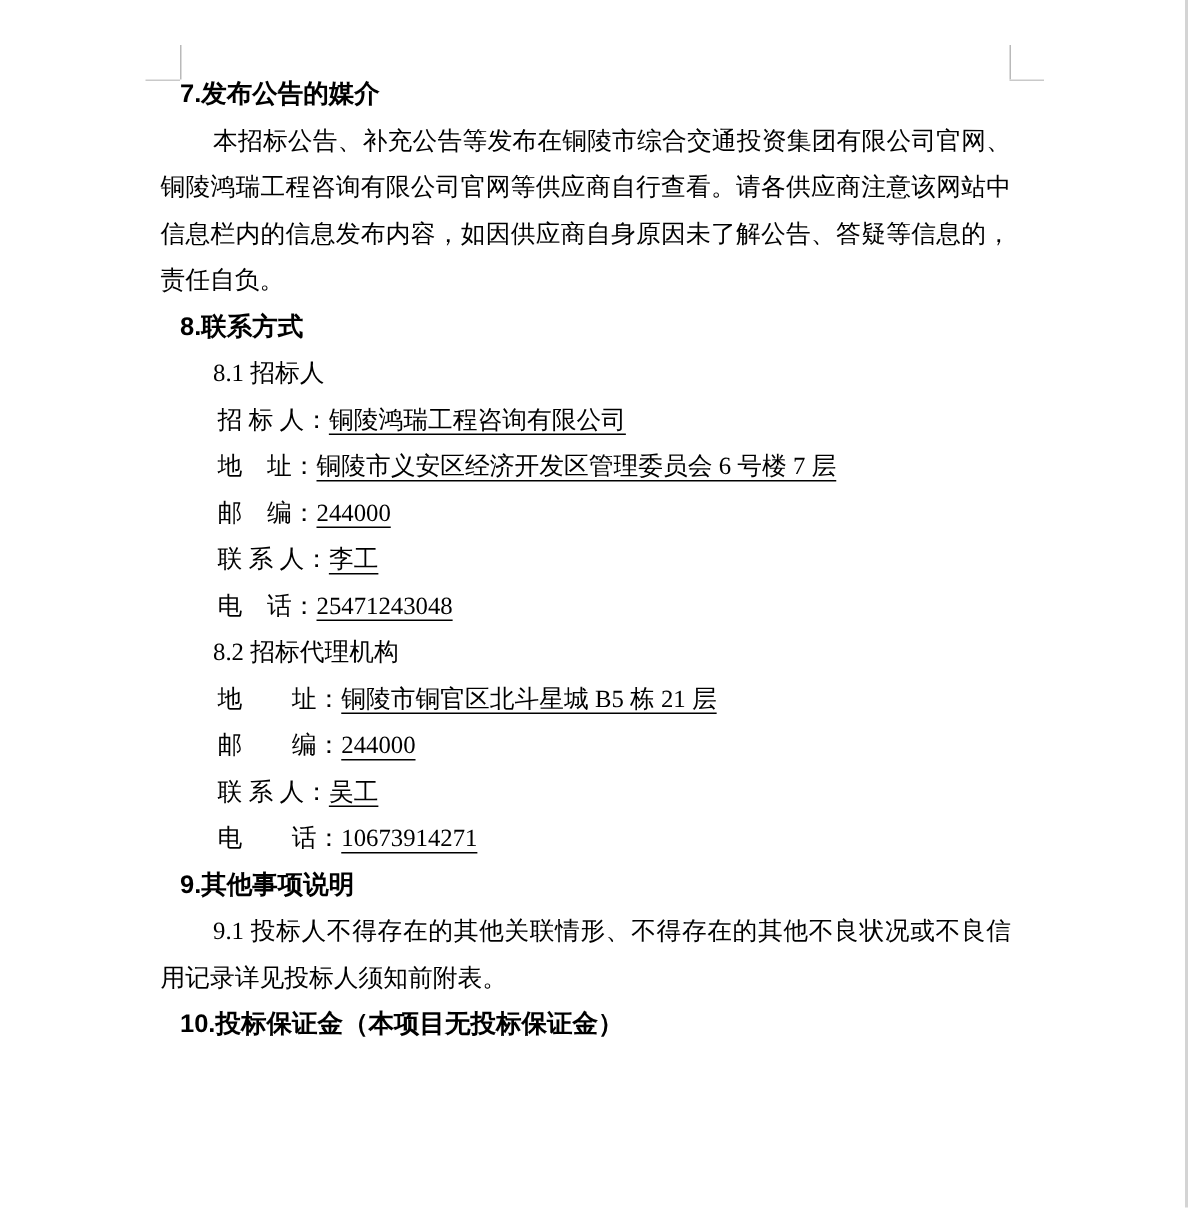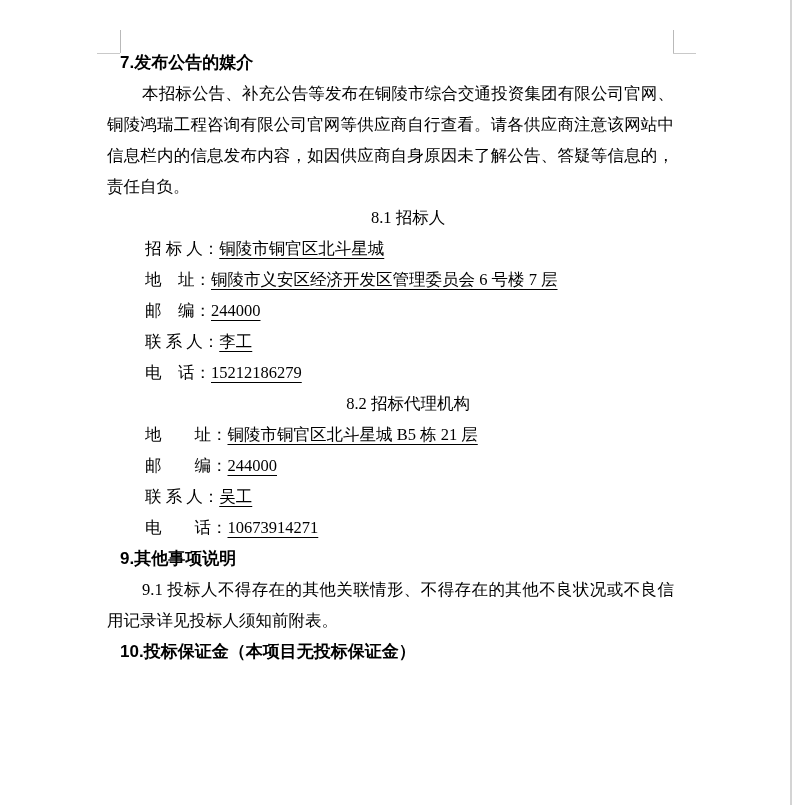--- a/index.html
+++ b/index.html
@@ -44,21 +44,21 @@
   .h-num {
     font-family: "Liberation Sans", "DejaVu Sans", sans-serif;
     font-weight: bold;
     font-size: 17px;
     padding-left: 13px;
     text-align: left;
   }
 
   .para { text-indent: 35px; }
 
-  .subhead { padding-left: 35px; text-align: center; }
+  .subhead { padding-left: 35px; text-align: left; }
 
   .contact-line { padding-left: 38px; text-align: left; white-space: pre; }
   .c-value {
     text-decoration: underline;
     text-underline-offset: 4px;
     text-decoration-thickness: 1px;
   }
 </style>
 </head>
 <body>
@@ -72,28 +72,29 @@
 <div class="crop crop-right">
   <div class="v"></div>
   <div class="h"></div>
 </div>
 
 <div class="doc">
 
   <div class="h-num">7.发布公告的媒介</div>
   <div class="para">本招标公告、补充公告等发布在铜陵市综合交通投资集团有限公司官网、铜陵鸿瑞工程咨询有限公司官网等供应商自行查看。请各供应商注意该网站中信息栏内的信息发布内容，如因供应商自身原因未了解公告、答疑等信息的，责任自负。</div>
 
+  <div class="h-num">8.联系方式</div>
 
   <div class="subhead">8.1 招标人</div>
 
-  <div class="contact-line"><span class="c-label">招 标 人：</span><span class="c-value">铜陵市铜官区北斗星城</span></div>
+  <div class="contact-line"><span class="c-label">招 标 人：</span><span class="c-value">铜陵鸿瑞工程咨询有限公司</span></div>
   <div class="contact-line"><span class="c-label">地　址：</span><span class="c-value">铜陵市义安区经济开发区管理委员会 6 号楼 7 层</span></div>
   <div class="contact-line"><span class="c-label">邮　编：</span><span class="c-value">244000</span></div>
   <div class="contact-line"><span class="c-label">联 系 人：</span><span class="c-value">李工</span></div>
-  <div class="contact-line"><span class="c-label">电　话：</span><span class="c-value">15212186279</span></div>
+  <div class="contact-line"><span class="c-label">电　话：</span><span class="c-value">25471243048</span></div>
 
   <div class="subhead">8.2 招标代理机构</div>
 
   <div class="contact-line"><span class="c-label">地　　址：</span><span class="c-value">铜陵市铜官区北斗星城 B5 栋 21 层</span></div>
   <div class="contact-line"><span class="c-label">邮　　编：</span><span class="c-value">244000</span></div>
   <div class="contact-line"><span class="c-label">联 系 人：</span><span class="c-value">吴工</span></div>
   <div class="contact-line"><span class="c-label">电　　话：</span><span class="c-value">10673914271</span></div>
 
   <div class="h-num">9.其他事项说明</div>
   <div class="para">9.1 投标人不得存在的其他关联情形、不得存在的其他不良状况或不良信用记录详见投标人须知前附表。</div>

